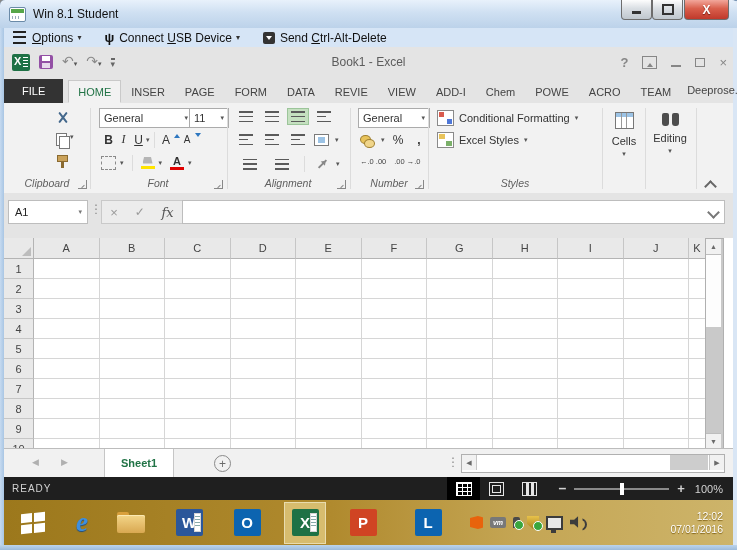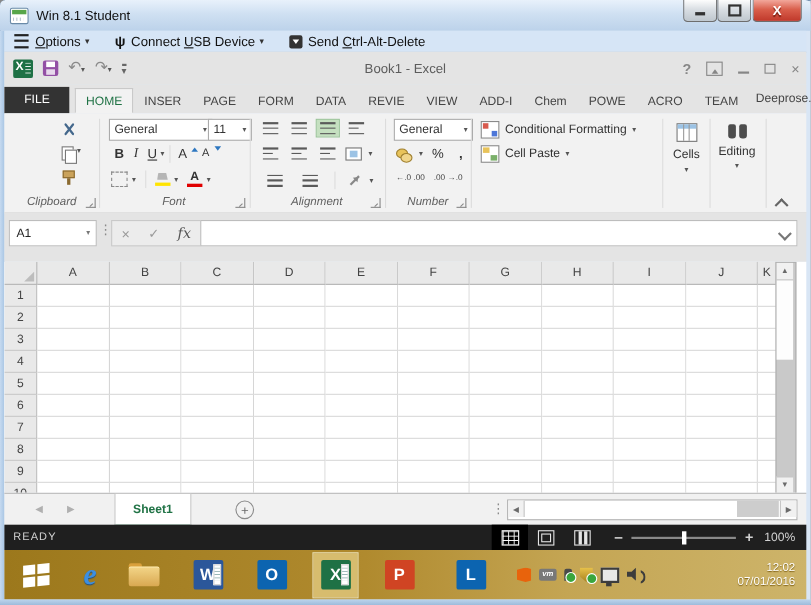--- a/index.html
+++ b/index.html
@@ -426,21 +426,21 @@
     <div class="rdiv" style="left:424px;"></div>
 
     <div id="styles-buttons" style="position:absolute;left:433px;top:5px;display:flex;flex-direction:column;gap:2px;">
         <div class="stylebtn">
           <span class="ic16 ic-cf"></span>
           <span>Conditional Formatting</span>
           <span class="dd">▾</span>
         </div>
         <div class="stylebtn">
           <span class="ic16 ic-cs"></span>
-          <span>Cell Paste</span>
+          <span>Excel Styles</span>
           <span class="dd">▾</span>
         </div>
       </div>
     <div class="rdiv" style="left:598px;"></div>
 
     <div class="bigbtn" style="left:602px;">
       <span class="ic-cells"></span>
       <span class="lbl">Cells</span>
       <span class="dd">▾</span>
     </div>
@@ -450,20 +450,21 @@
       <span class="ic-binoc"></span>
       <span class="lbl">Editing</span>
       <span class="dd">▾</span>
     </div>
     <div class="rdiv" style="left:692px;"></div>
 
     <span class="glabel" style="left:1px;width:84px;">Clipboard</span>
     <span class="glabel" style="left:89px;width:130px;">Font</span>
     <span class="glabel" style="left:226px;width:116px;">Alignment</span>
     <span class="glabel" style="left:349px;width:72px;">Number</span>
+    <span class="glabel" style="left:427px;width:168px;">Styles</span>
     <span class="launcher" style="left:74px;"></span>
     <span class="launcher" style="left:210px;"></span>
     <span class="launcher" style="left:333px;"></span>
     <span class="launcher" style="left:411px;"></span>
     <span class="collapse-chev"></span>
   </div>
 
   <div class="formula">
     <div class="namebox">
       <span>A1</span>

